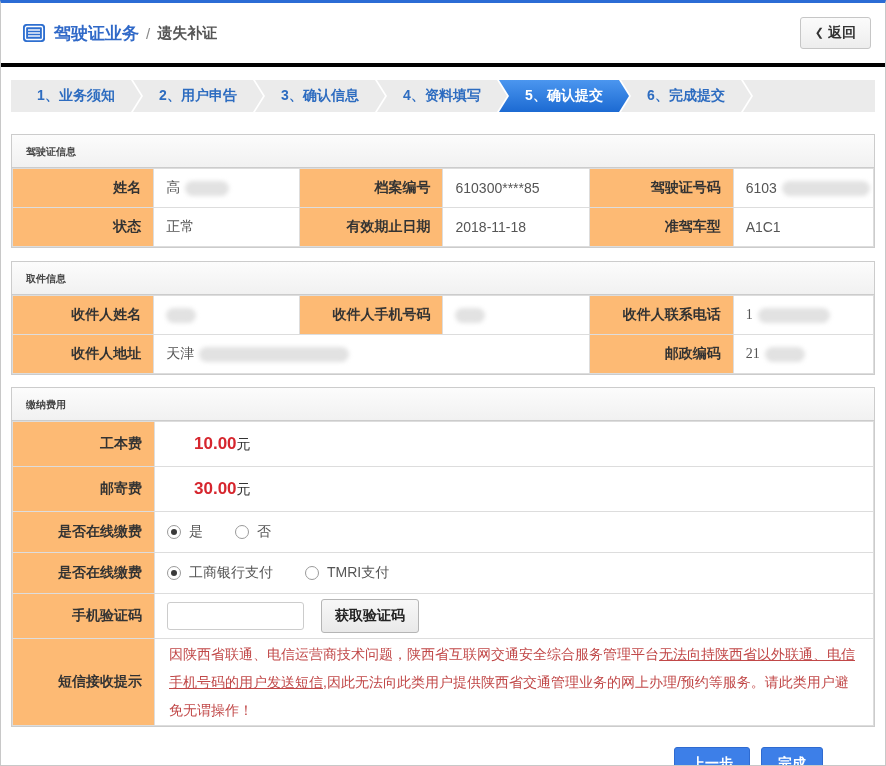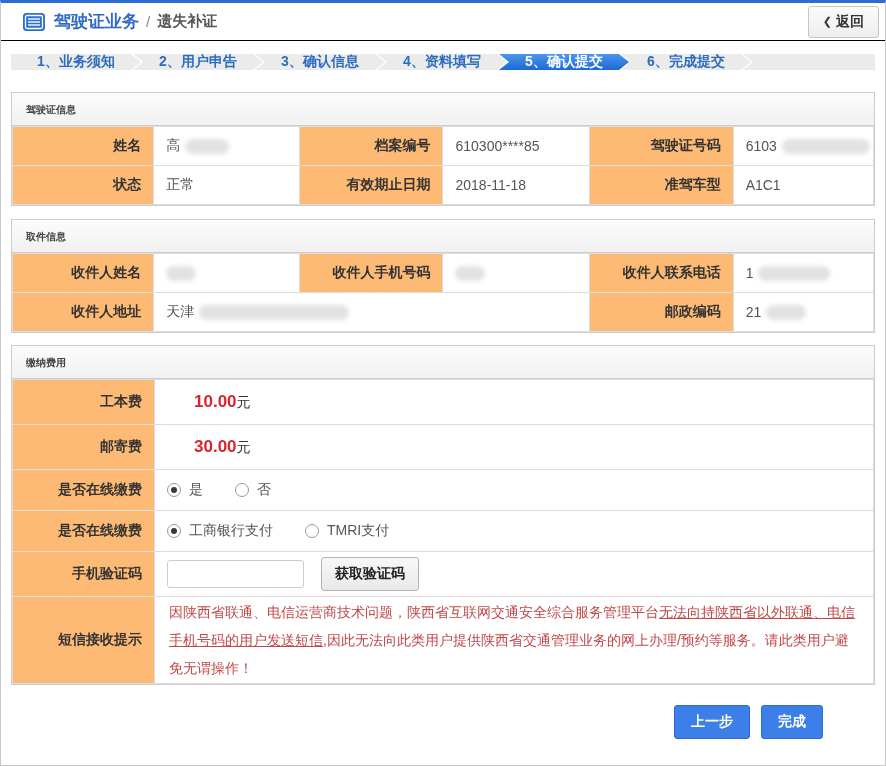--- a/index.html
+++ b/index.html
@@ -13,23 +13,23 @@
     height: 766px;
     background: #fff;
     border: 1px solid #c8c8c8;
     border-top: 3px solid #2b6cd5;
     overflow: hidden;
   }
   
   .header {
     display: flex;
     align-items: center;
-    height: 38px;
-    padding: 0 6px 0 22px;
-    border-bottom: 1px solid #000000;
+    height: 64px;
+    padding: 0 14px 0 22px;
+    border-bottom: 4px solid #000000;
   }
   .title-icon { width: 22px; height: 18px; display: inline-block; }
   .title-main { color: #3069c8; font-size: 17px; font-weight: bold; margin-left: 9px; }
   .title-sep { color: #888; font-size: 15px; margin: 0 7px; }
   .title-sub { color: #555; font-size: 15px; font-weight: bold; }
   .back-btn {
     margin-left: auto;
     background: linear-gradient(#fbfbfb, #ededed);
     border: 1px solid #c6c6c6;
     border-radius: 3px;
@@ -37,21 +37,21 @@
     font-size: 14px;
     font-weight: bold;
     color: #333;
     cursor: pointer;
     font-family: inherit;
   }
   .back-btn .chev { font-size: 11px; margin-right: 4px; position: relative; top: -1px; }
   
   .steps {
     display: flex;
-    height: 16px;
+    height: 32px;
     margin: 13px 10px 0 10px;
     font-size: 14px;
     overflow: hidden;
   }
   .step {
     flex: 0 0 130px;
     display: flex;
     align-items: center;
     justify-content: center;
     background: #ebebeb;
@@ -68,21 +68,21 @@
     color: #fff;
   }
   .step-filler {
     flex: 1 1 auto;
     background: #ebebeb;
     clip-path: polygon(0 0, 100% 0, 100% 100%, 0 100%, 10px 50%);
   }
   
   .section { border: 1px solid #ccc; margin: 0 10px; background: #fff; }
   .section-license { margin-top: 22px; }
-  .section-pickup  { margin-top: 13px; }
+  .section-pickup  { margin-top: 13px; font-family: Liberation Serif, serif; }
   .section-payment { margin-top: 12px; }
   .section-title {
     height: 33px;
     line-height: 33px;
     padding-left: 14px;
     font-size: 10px;
     font-weight: bold;
     color: #444;
     background: linear-gradient(#fcfcfc, #f1f1f1);
     border-bottom: 1px solid #ccc;

